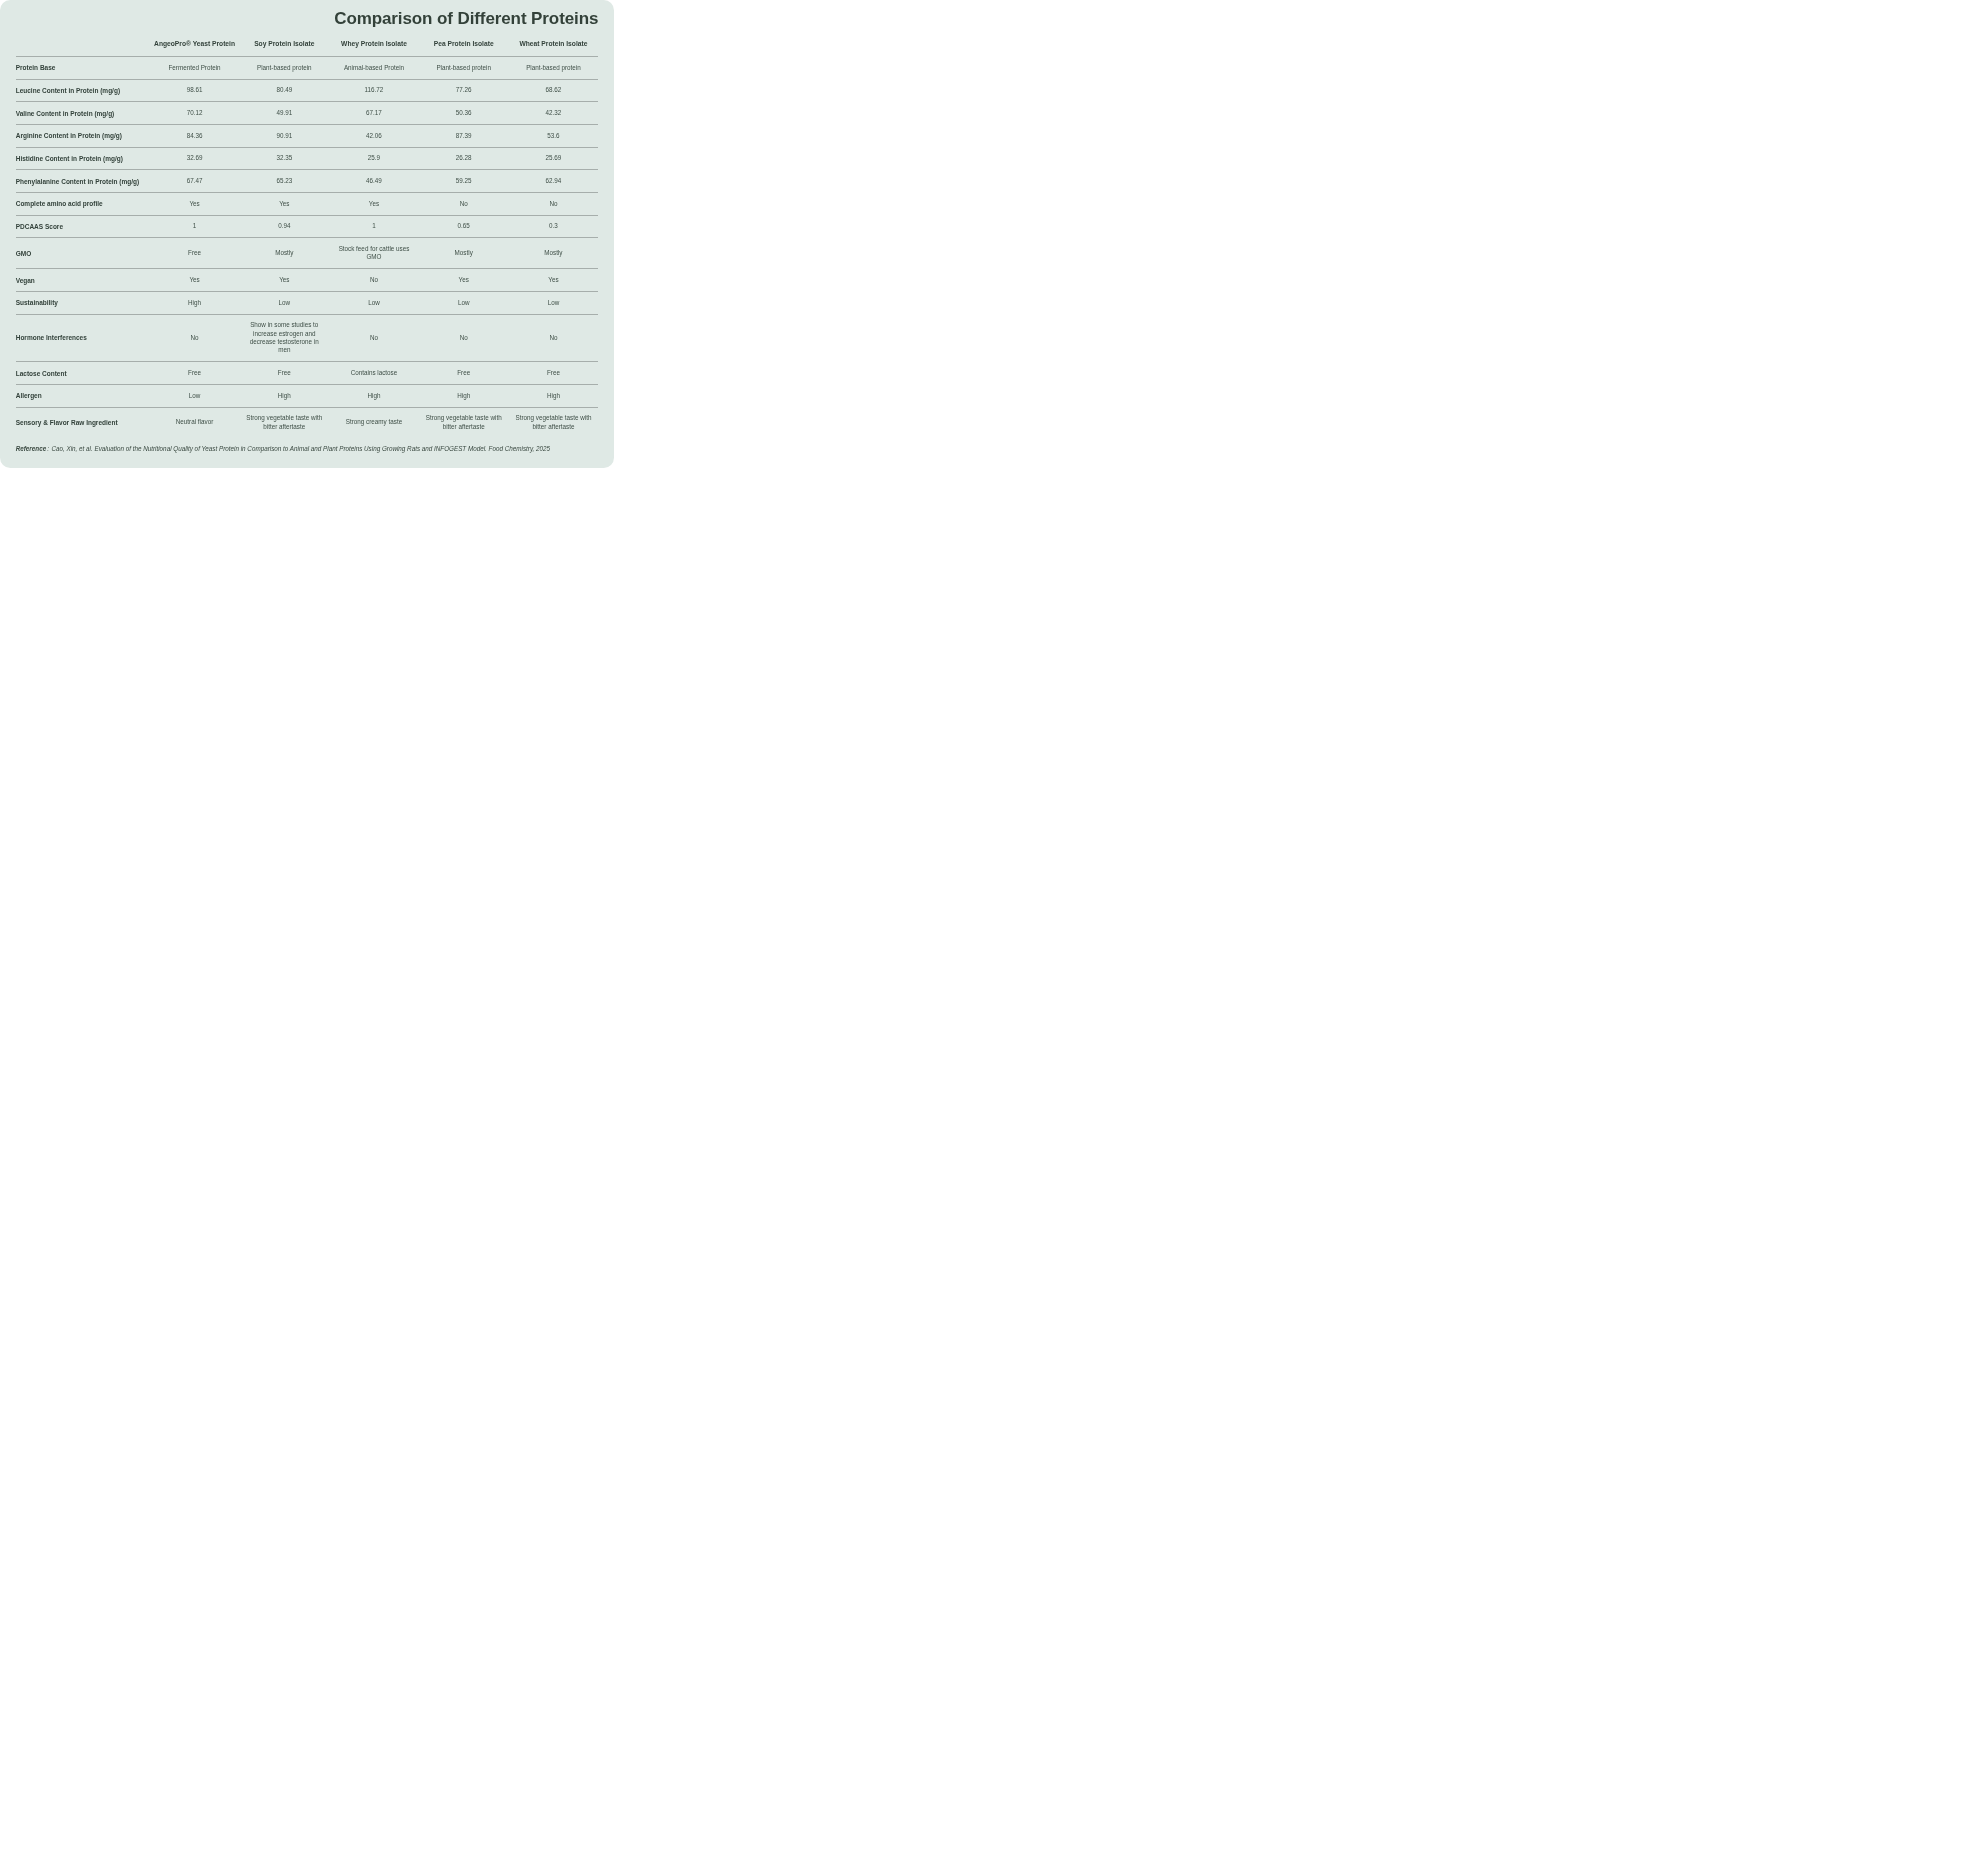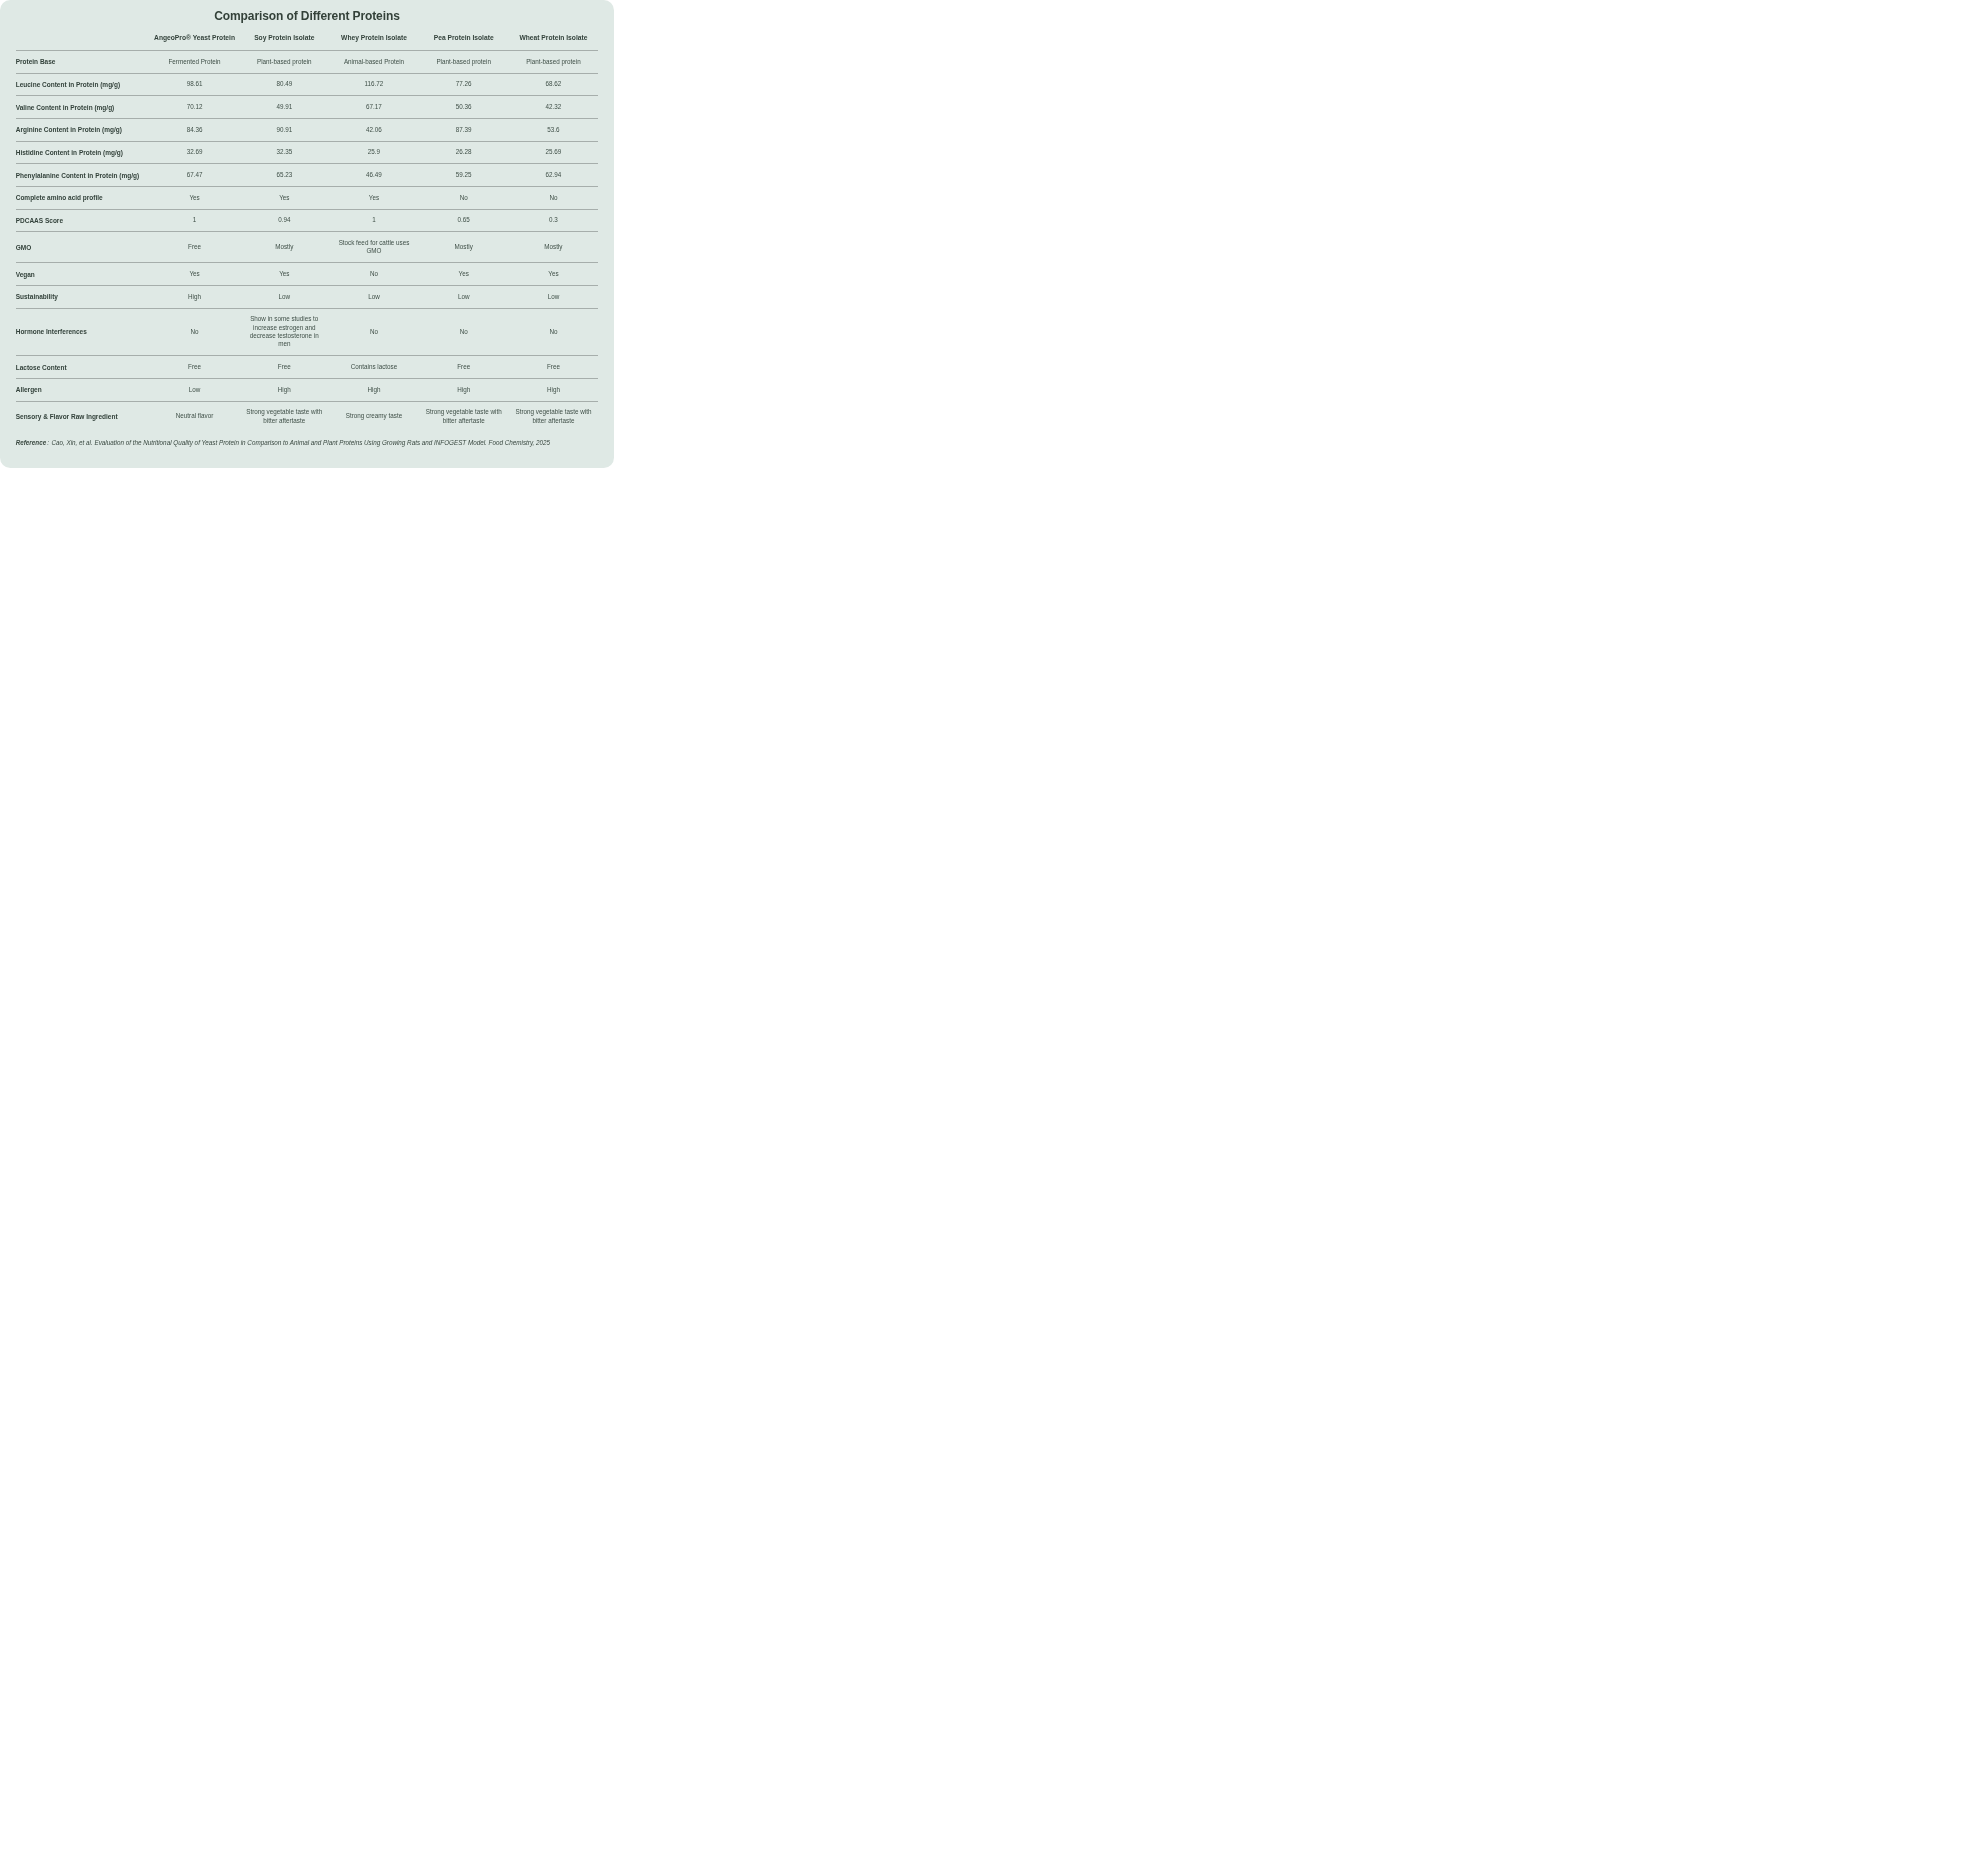--- a/index.html
+++ b/index.html
@@ -12,22 +12,22 @@
   }
   .card {
     width: 614px;
     min-height: 468px;
     background: #dfe9e5;
     border-radius: 10.2px;
     padding: 5.5px 15.7px 8.6px 15.7px;
     overflow: hidden;
   }
   h1.title {
-    text-align: center;
-    font-size: 12px;
+    text-align: right;
+    font-size: 17px;
     font-weight: bold;
     letter-spacing: -0.1px;
     color: #334139;
     margin: 3.9px 0 10.2px 0;
   }
   table.compare {
     width: 100%;
     border-collapse: collapse;
     table-layout: fixed;
   }

